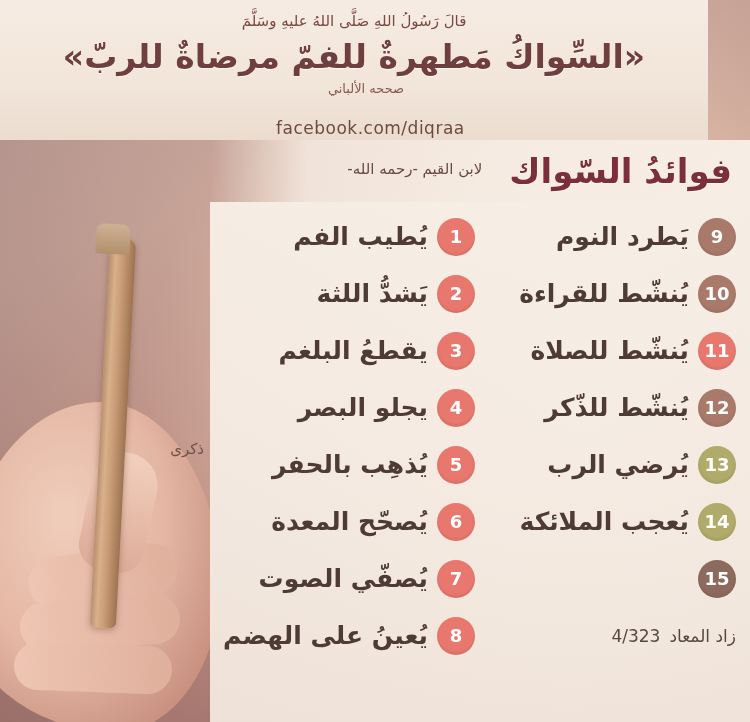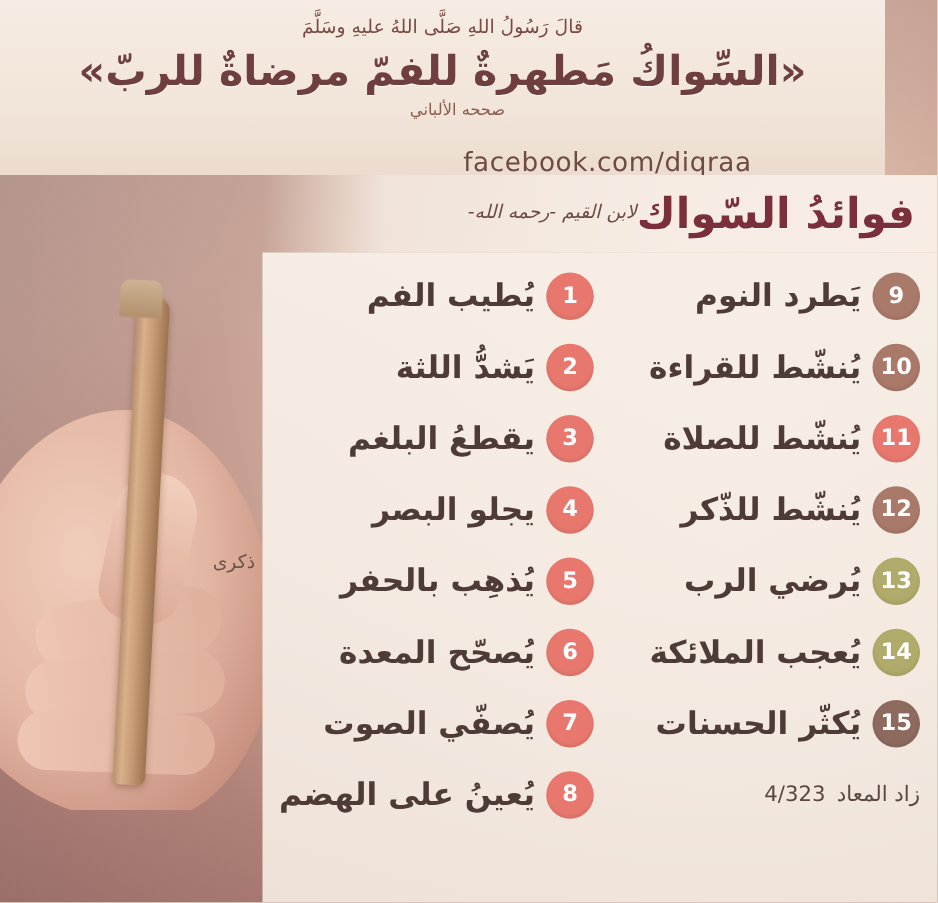--- a/index.html
+++ b/index.html
@@ -42,42 +42,42 @@
   .hadith-source{
     margin-top:4px;
     font-size:13px;
     color:#8a5b50;
     padding-left:24px;
   }
   .fb-link{
     position:absolute;
     left:auto;right:12px;top:118px;
     direction:ltr;
-    font-size:21px;
+    font-size:17px;
     color:#6d4a44;
     letter-spacing:0.5px;
-    text-align:center;
+    text-align:left;
     width:420px;
   }
   
   .title-band{
     position:absolute;top:140px;right:0;
     width:540px;height:62px;
     direction:rtl;
     display:flex;align-items:center;
     padding-right:18px;
     box-sizing:border-box;
     background:linear-gradient(90deg, rgba(244,232,222,0.0) 0%, rgba(246,236,227,0.85) 18%, rgba(247,238,229,0.96) 60%, rgba(247,238,229,0.98) 100%);
   }
   .title-main{
     font-size:34px;font-weight:bold;color:#7b2f3a;
     text-shadow:0 1px 0 rgba(255,255,255,0.6);
   }
   .title-sub{
-    font-size:15px;color:#6b4a44;margin-right:0;padding-bottom:4px;font-style:italic;
+    font-size:15px;color:#6b4a44;margin-right:27px;padding-bottom:4px;
   }
   
   .panel{
     position:absolute;top:202px;right:0;
     width:540px;height:520px;
     background:linear-gradient(180deg, rgba(247,239,231,0.96) 0%, rgba(245,236,227,0.95) 55%, rgba(243,233,224,0.93) 100%);
     direction:rtl;
     padding:6px 10px 0 10px;
     box-sizing:border-box;
   }
@@ -107,21 +107,21 @@
   .num.c-dark{background:#8d6a5e;}
   .txt{
     font-size:25px;color:#4f3b36;font-weight:bold;white-space:nowrap;
   }
   .ref{
     font-size:17px;color:#5a4740;font-weight:normal;direction:rtl;
     display:flex;align-items:center;gap:8px;
   }
   
   .photo{
-    position:absolute;top:140px;left:0;width:212px;height:508px;
+    position:absolute;top:140px;left:0;width:212px;height:582px;
     overflow:hidden;
   }
   .hand{
     position:absolute;left:-40px;bottom:-10px;
     width:260px;height:330px;
     background:radial-gradient(ellipse at 40% 35%, #f0cdbb 0%, #e4b7a4 45%, #c8907f 80%, #a9705f 100%);
     border-radius:54% 46% 40% 60%/60% 55% 45% 40%;
     filter:blur(0.4px);
   }
   .finger{
@@ -247,21 +247,20 @@
       </div>
       <div class="cell right">
         <span class="num c-red">6</span>
         <span class="txt">يُصحّح المعدة</span>
       </div>
     </div>
 
     <div class="row">
       <div class="cell left">
         <span class="num c-dark">15</span>
-        <span class="txt">يُكثّر الحسنات</span>
       </div>
       <div class="cell right">
         <span class="num c-red">7</span>
         <span class="txt">يُصفّي الصوت</span>
       </div>
     </div>
 
     <div class="row">
       <div class="cell left">
         <span class="ref">زاد المعاد</span>

